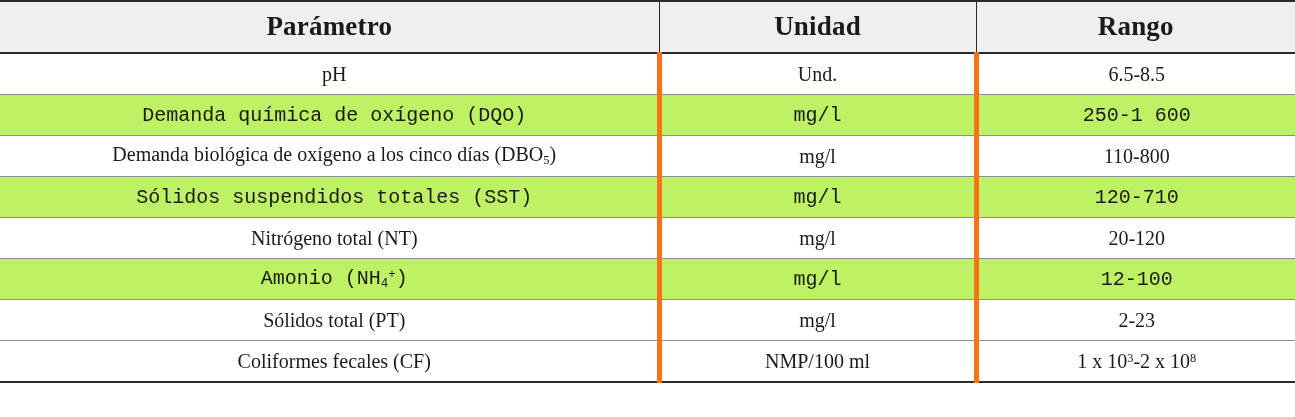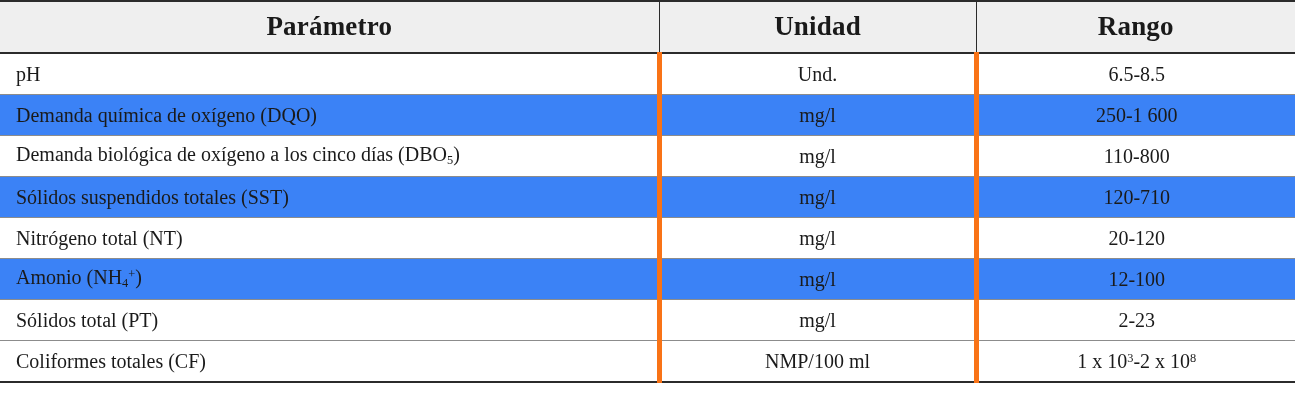--- a/index.html
+++ b/index.html
@@ -46,32 +46,33 @@
   table.param-table tbody td {
     font-size: 20px;
     padding: 6px 4px 6px 4px;
     border-bottom: 1px solid #8c8c8c;
     border-left: 5px solid #f97316;
     border-right: 1px solid #2b2b2b;
     height: 28px;
     vertical-align: middle;
   }
   table.param-table tbody td.name {
-    text-align: left;
+    text-align: center;
     padding-left: 16px;
     border-left: none;
   }
   table.param-table tbody td.unit,
   table.param-table tbody td.range {
     text-align: center;
   }
   table.param-table tbody td.range { border-right: none; }
 
   table.param-table tbody tr.alt td {
-    background: #3b82f6;
+    background: #bef264;
+    font-family: Liberation Mono, monospace;
   }
   table.param-table tbody tr:last-child td {
     border-bottom: 2px solid #2b2b2b;
   }
   sub { font-size: 0.62em; vertical-align: -0.25em; }
   sup { font-size: 0.62em; vertical-align: 0.45em; }
 </style>
 </head>
 <body>
 
@@ -119,19 +120,19 @@
           <td class="name">Amonio (NH<sub>4</sub><sup>+</sup>)</td>
           <td class="unit">mg/l</td>
           <td class="range">12-100</td>
         </tr>
         <tr>
           <td class="name">Sólidos total (PT)</td>
           <td class="unit">mg/l</td>
           <td class="range">2-23</td>
         </tr>
         <tr>
-          <td class="name">Coliformes totales (CF)</td>
+          <td class="name">Coliformes fecales (CF)</td>
           <td class="unit">NMP/100 ml</td>
           <td class="range">1 x 10<sup>3</sup>-2 x 10<sup>8</sup></td>
         </tr>
       </tbody>
   </table>
 </div>
 
 </body></html>

